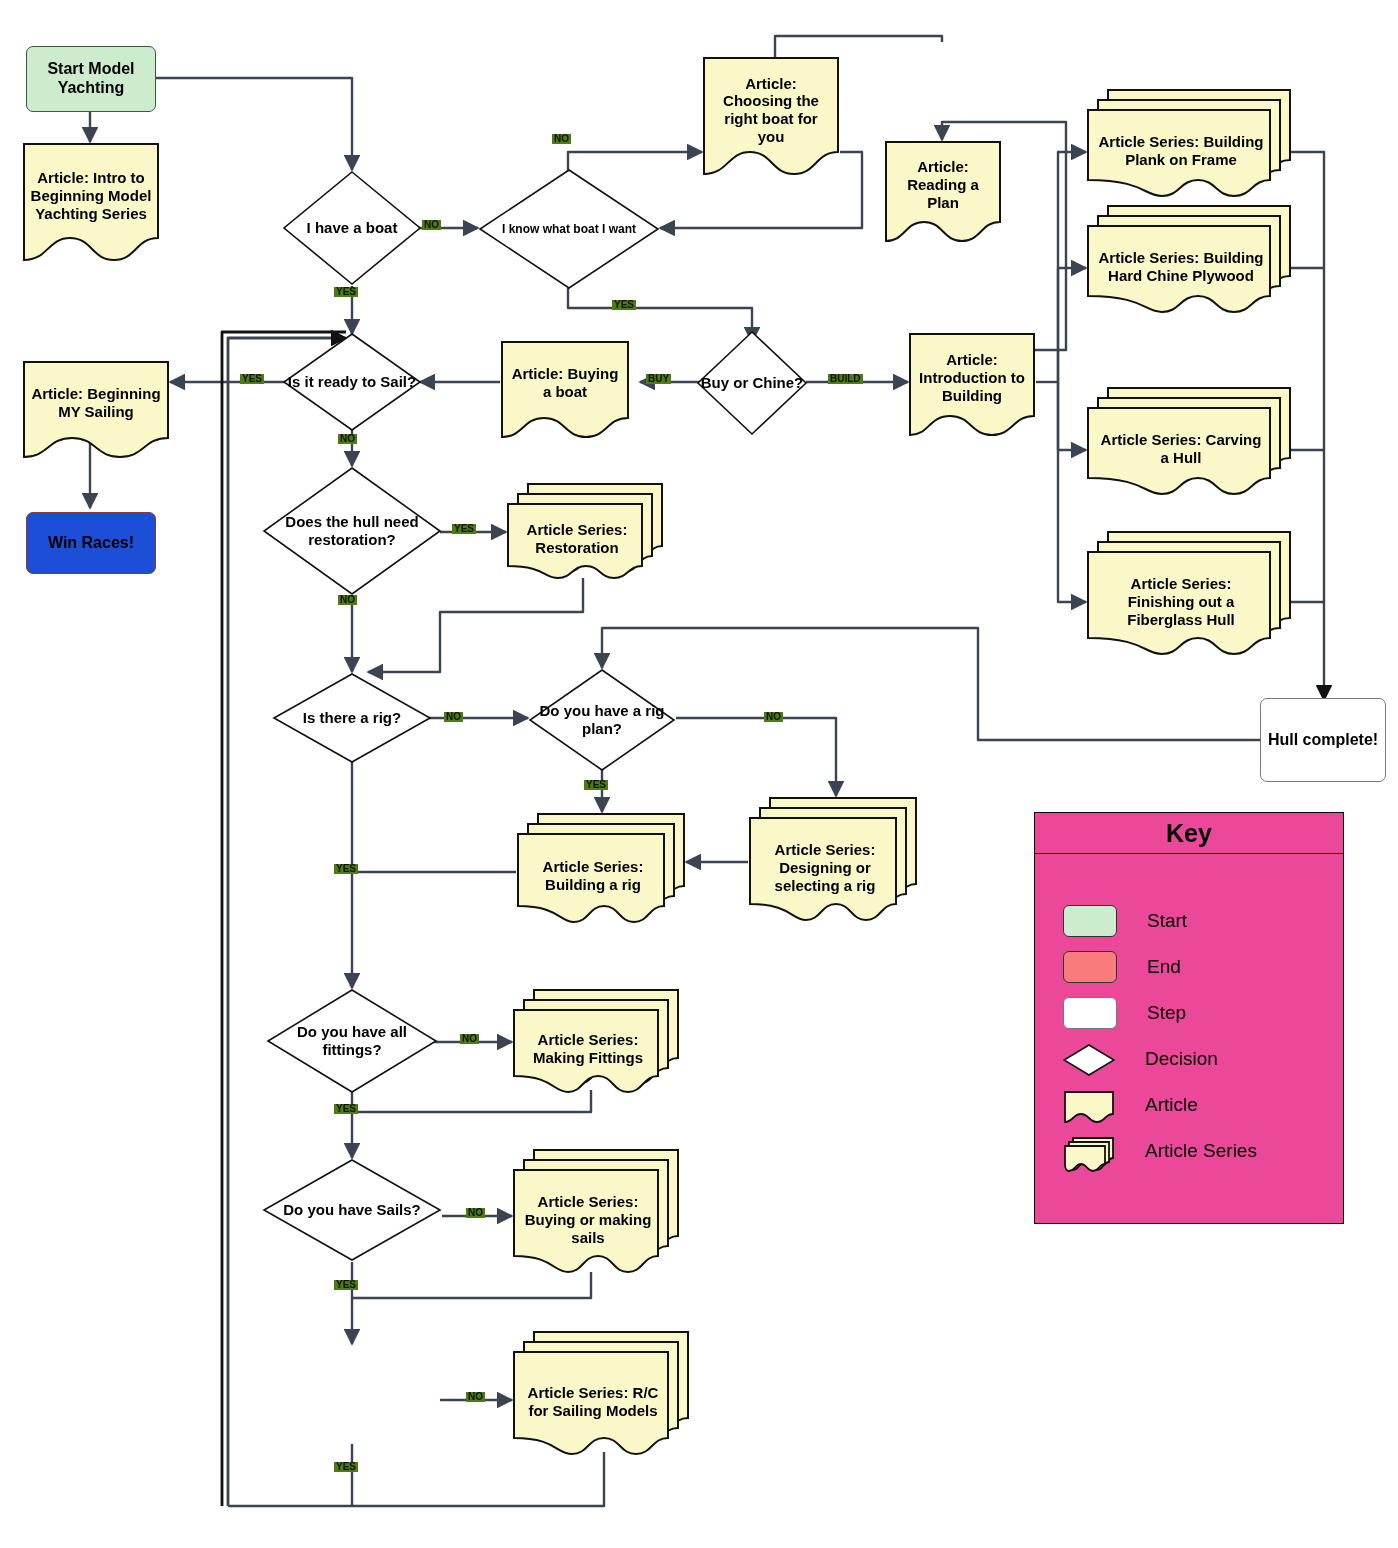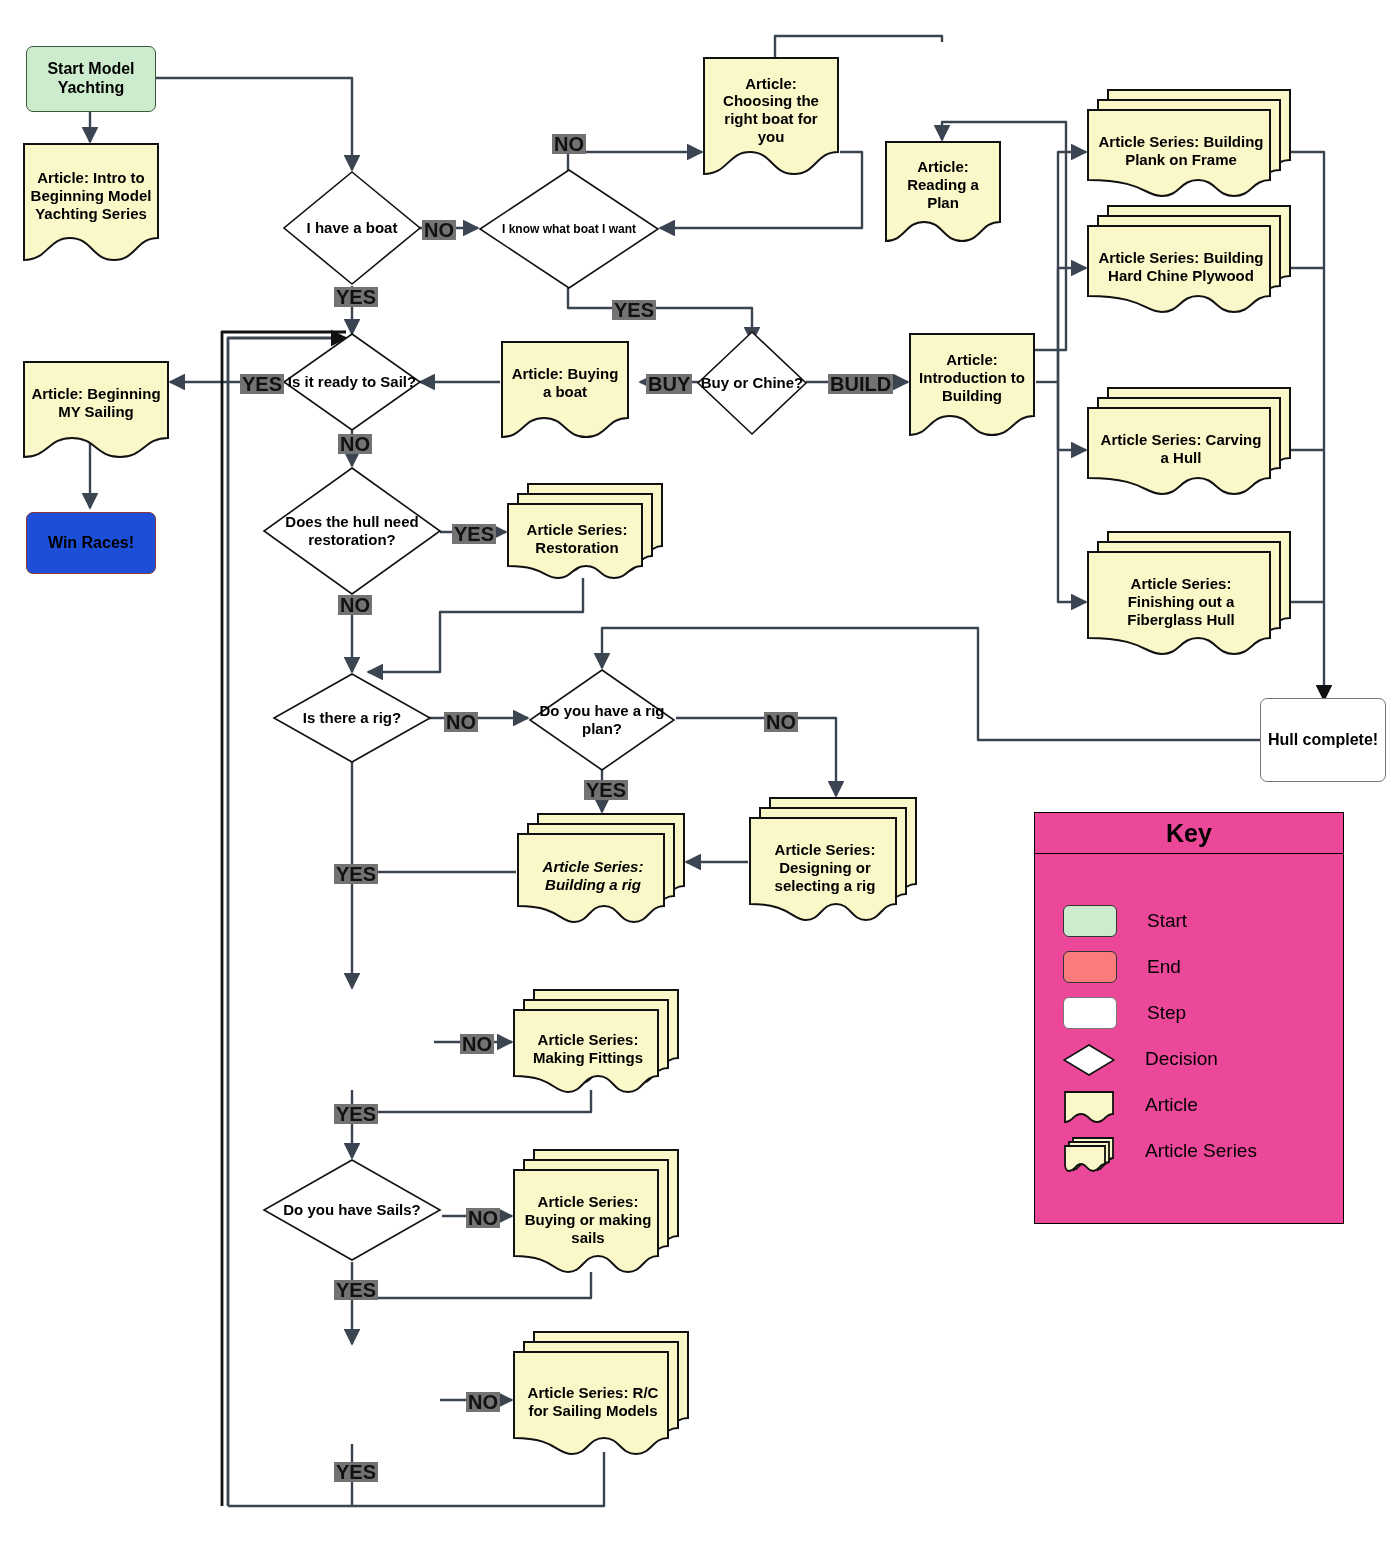--- a/index.html
+++ b/index.html
@@ -21,22 +21,22 @@
   .diamond .dlabel{position:relative;z-index:2;padding:0 4px;}
   
   .doc{background:transparent;}
   .doc .dshape{position:absolute;left:0;top:0;width:100%;height:100%;}
   .doc .dlabel{position:relative;z-index:2;padding:0 8px;margin-bottom:14px;}
   
   .docs{background:transparent;}
   .docs .dshape{position:absolute;left:0;top:0;width:100%;height:100%;}
   .docs .dlabel{position:relative;z-index:2;padding:0 10px;margin-bottom:16px;margin-right:16px;margin-top:32px;}
   
-  .elabel{position:absolute;font-size:20px;font-weight:bold;color:#111;
-          background:#737373;padding:0 2px;white-space:nowrap;line-height:1;}
+  .elabel{position:absolute;font-size:10px;font-weight:bold;color:#111;
+          background:#4d7c0f;padding:0 2px;white-space:nowrap;line-height:1;}
   
   #keybox{position:absolute;left:1034px;top:812px;width:310px;height:412px;
           border:1.6px solid #000;background:#ec4899;box-sizing:border-box;}
   #keyhead{height:40px;border-bottom:1.6px solid #000;display:flex;align-items:center;
            justify-content:center;font-size:25px;font-weight:bold;}
   #keylist{padding:44px 0 0 0;}
   .keyrow{display:flex;align-items:center;height:46px;padding-left:28px;}
   .keyswatch{width:52px;height:30px;flex:0 0 52px;position:relative;margin-right:30px;}
   .keytext{font-size:19px;font-weight:normal;color:#000;}
   .sw-start{background:#cdeccd;border:1.6px solid #333;border-radius:6px;}
@@ -292,29 +292,35 @@
 
   <div class="node docs" style="left:748px;top:796px;width:170px;height:128px;font-size:15px;">
     <svg class="dshape" viewBox="0 0 170 128" preserveAspectRatio="none">
       <path d="M22,2 L168,2 L168,88 C153,88 153,104 138,104 C123,104 123,88 108,88 C93,88 93,104 78,104 C63,104 63,88 22,88 Z" fill="#faf7c8" stroke="#111" stroke-width="2"></path>
       <path d="M12,12 L158,12 L158,98 C143,98 143,114 128,114 C113,114 113,98 98,98 C83,98 83,114 68,114 C53,114 53,98 12,98 Z" fill="#faf7c8" stroke="#111" stroke-width="2"></path>
       <path d="M2,22 L148,22 L148,108 C133,108 133,124 118,124 C103,124 103,108 88,108 C73,108 73,124 58,124 C43,124 43,108 2,108 Z" fill="#faf7c8" stroke="#111" stroke-width="2"></path>
     </svg>
     <span class="dlabel">Article Series: Designing or selecting a rig</span>
   </div>
 
-  <div class="node docs" style="left:516px;top:812px;width:170px;height:112px;font-size:15px;font-style:italic;">
+  <div class="node docs" style="left:516px;top:812px;width:170px;height:112px;font-size:15px;">
     <svg class="dshape" viewBox="0 0 170 112" preserveAspectRatio="none">
       <path d="M22,2 L168,2 L168,74 C153,74 153,90 138,90 C123,90 123,74 108,74 C93,74 93,90 78,90 C63,90 63,74 22,74 Z" fill="#faf7c8" stroke="#111" stroke-width="2"></path>
       <path d="M12,12 L158,12 L158,84 C143,84 143,100 128,100 C113,100 113,84 98,84 C83,84 83,100 68,100 C53,100 53,84 12,84 Z" fill="#faf7c8" stroke="#111" stroke-width="2"></path>
       <path d="M2,22 L148,22 L148,94 C133,94 133,110 118,110 C103,110 103,94 88,94 C73,94 73,110 58,110 C43,110 43,94 2,94 Z" fill="#faf7c8" stroke="#111" stroke-width="2"></path>
     </svg>
     <span class="dlabel">Article Series: Building a rig</span>
   </div>
 
+  <div class="node diamond" style="left:266px;top:988px;width:172px;height:106px;font-size:15px;">
+    <svg class="dshape" viewBox="0 0 172 106" preserveAspectRatio="none">
+      <polygon points="86,2 170,53 86,104 2,53" fill="#fff" stroke="#111" stroke-width="1.6"></polygon>
+    </svg>
+    <span class="dlabel">Do you have all fittings?</span>
+  </div>
 
   <div class="node docs" style="left:512px;top:988px;width:168px;height:106px;font-size:15px;">
     <svg class="dshape" viewBox="0 0 168 106" preserveAspectRatio="none">
       <path d="M22,2 L166,2 L166,70 C151,70 151,86 136,86 C121,86 121,70 106,70 C91,70 91,86 76,86 C61,86 61,70 22,70 Z" fill="#faf7c8" stroke="#111" stroke-width="2"></path>
       <path d="M12,12 L156,12 L156,80 C141,80 141,96 126,96 C111,96 111,80 96,80 C81,80 81,96 66,96 C51,96 51,80 12,80 Z" fill="#faf7c8" stroke="#111" stroke-width="2"></path>
       <path d="M2,22 L146,22 L146,88 C131,88 131,104 116,104 C101,104 101,88 86,88 C71,88 71,104 56,104 C41,104 41,88 2,88 Z" fill="#faf7c8" stroke="#111" stroke-width="2"></path>
     </svg>
     <span class="dlabel">Article Series: Making Fittings</span>
   </div>
 

